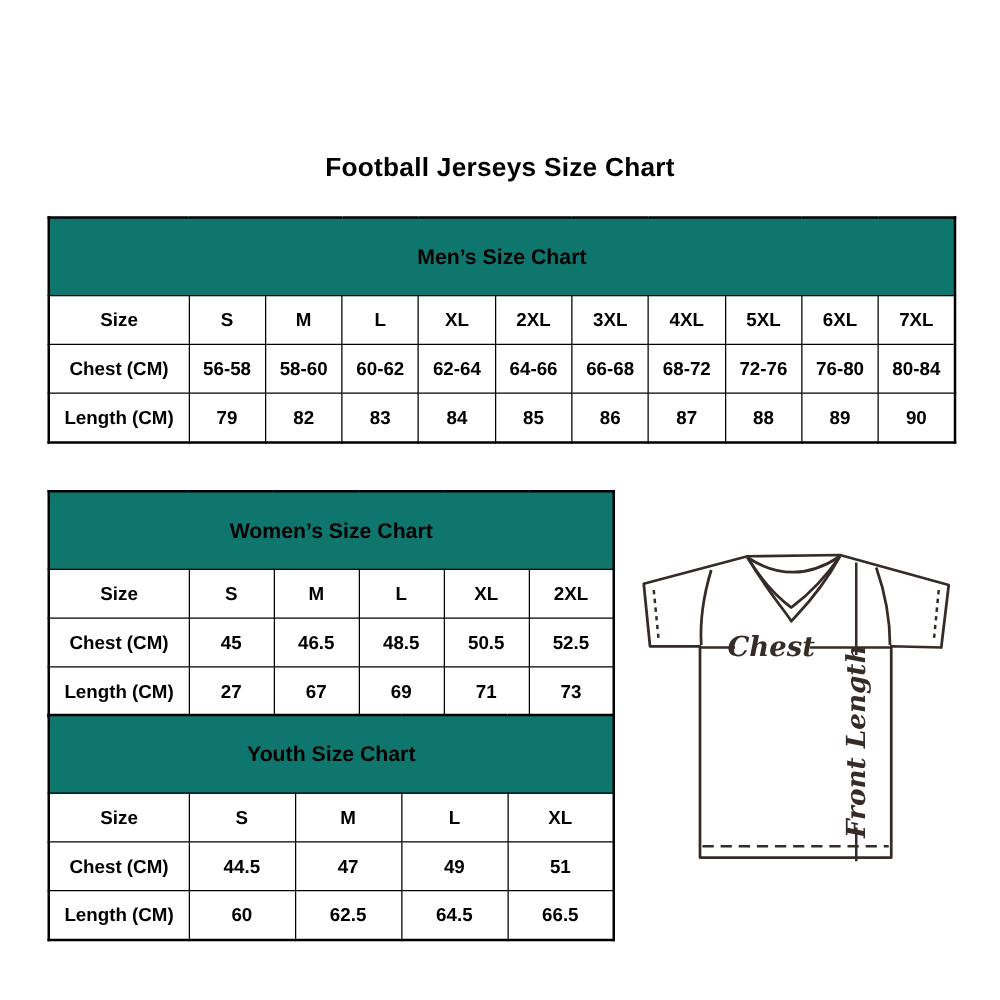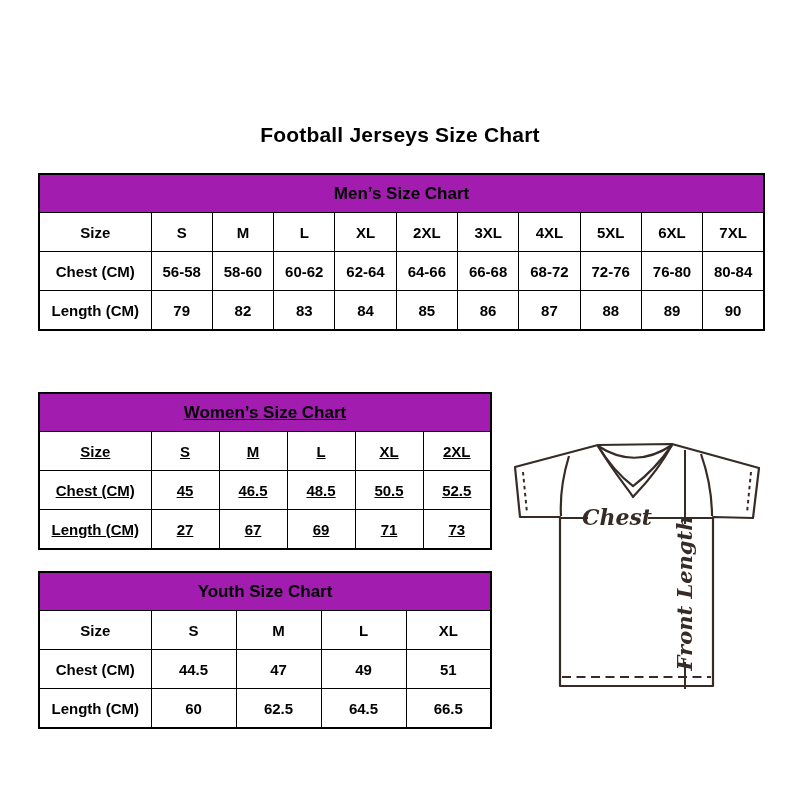--- a/index.html
+++ b/index.html
@@ -10,30 +10,30 @@
   .page-title{
     position:absolute;top:99px;left:0;width:800px;margin:0;
     text-align:center;font-size:21px;font-weight:bold;color:#000;
     letter-spacing:0.2px;
   }
   table.size-table{
     position:absolute;border-collapse:collapse;table-layout:fixed;
     border:2px solid #000;
   }
   table.size-table th{
-    background:#a21caf;border:1.4px solid #000;
-    font-size:17px;font-weight:bold;text-align:center;height:37px;padding:0;
+    background:#0f766e;border:1.4px solid #000;
+    font-size:17px;font-weight:bold;text-align:center;height:37px;padding:12px;
   }
   table.size-table td{
     border:1.4px solid #000;background:#fff;
     font-size:15px;font-weight:bold;text-align:center;vertical-align:middle;
     height:38px;padding:0;overflow:hidden;white-space:nowrap;
   }
   #mens-table{left:38px;top:149px;width:727px;}
-  #womens-table{left:38px;top:368px;width:454px;text-decoration:underline;}
+  #womens-table{left:38px;top:368px;width:454px;}
   #youth-table{left:38px;top:547px;width:454px;border-radius:13px;}
   .jersey-wrap{position:absolute;left:500px;top:400px;width:270px;height:270px;text-align:center;}
   .jersey-wrap svg{display:block;}
   .jersey-line{stroke:#362b26;fill:none;stroke-width:2.2;stroke-linejoin:round;}
   .jersey-thin{stroke:#362b26;fill:none;stroke-width:2;stroke-linecap:butt;}
   .jersey-fill{fill:#ffffff;}
   .jersey-text{
     font-family:"DejaVu Serif","Liberation Serif",serif;
     font-style:italic;font-weight:bold;fill:#362b26;
   }

